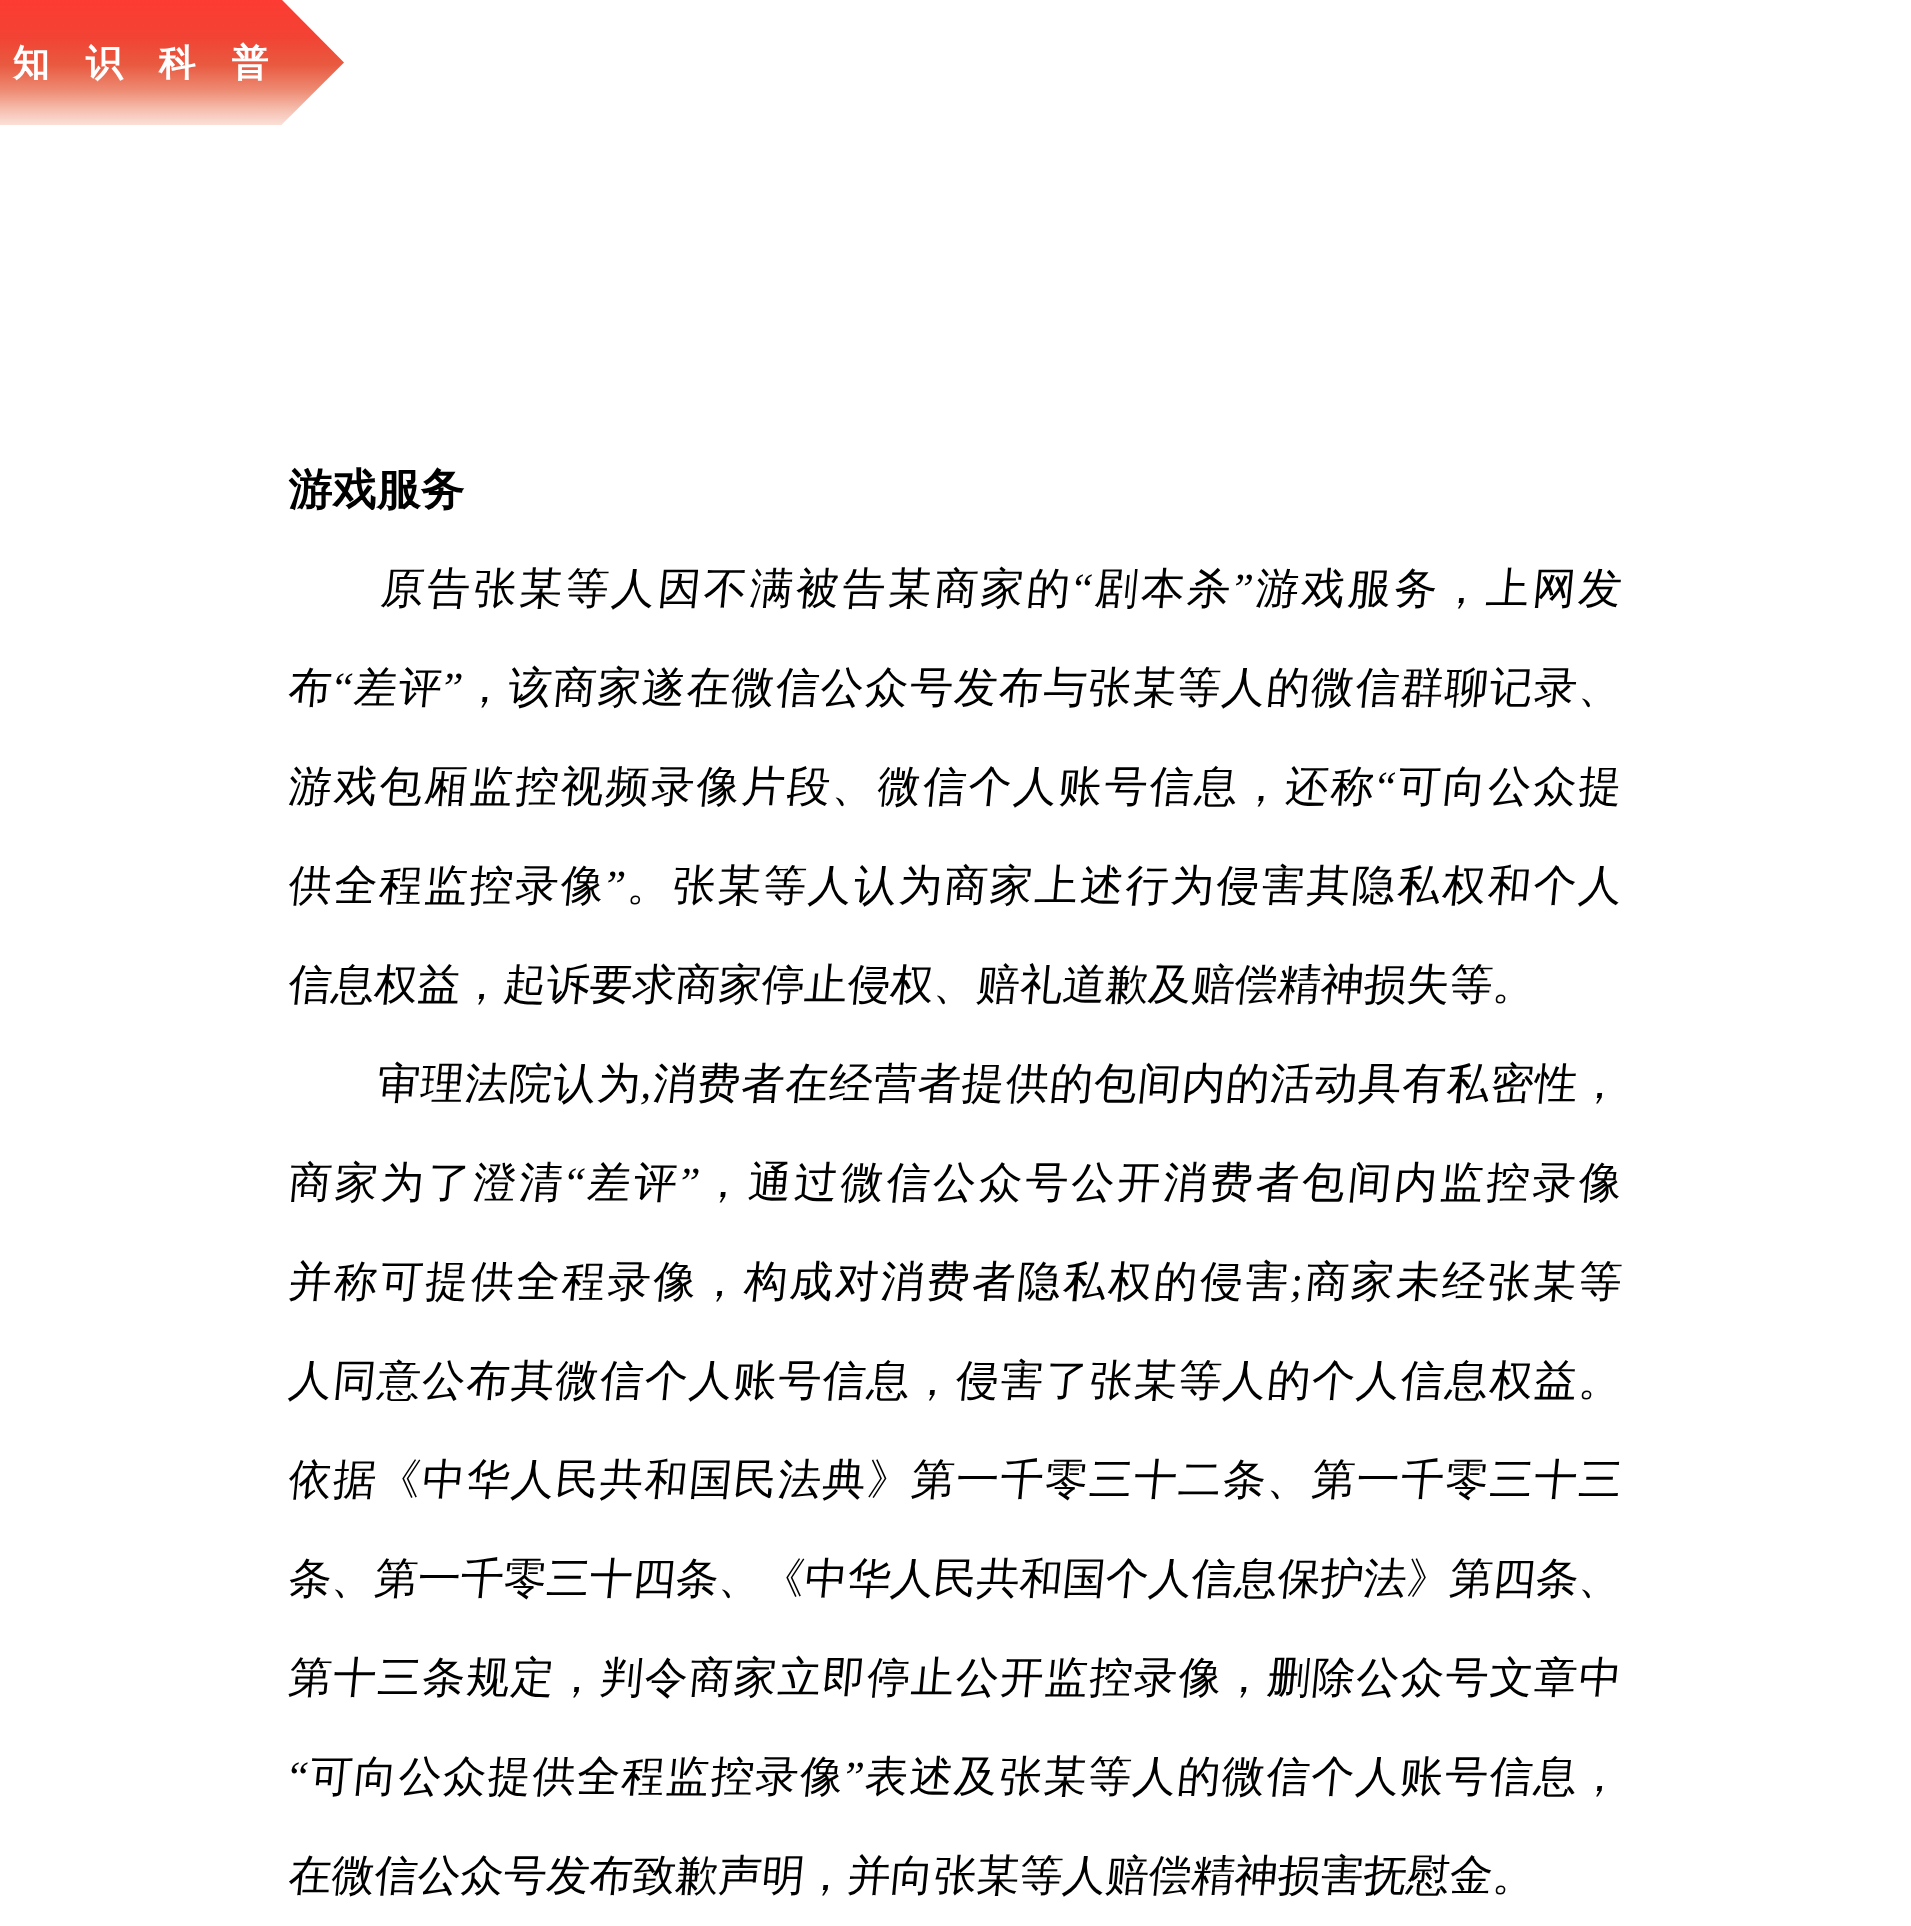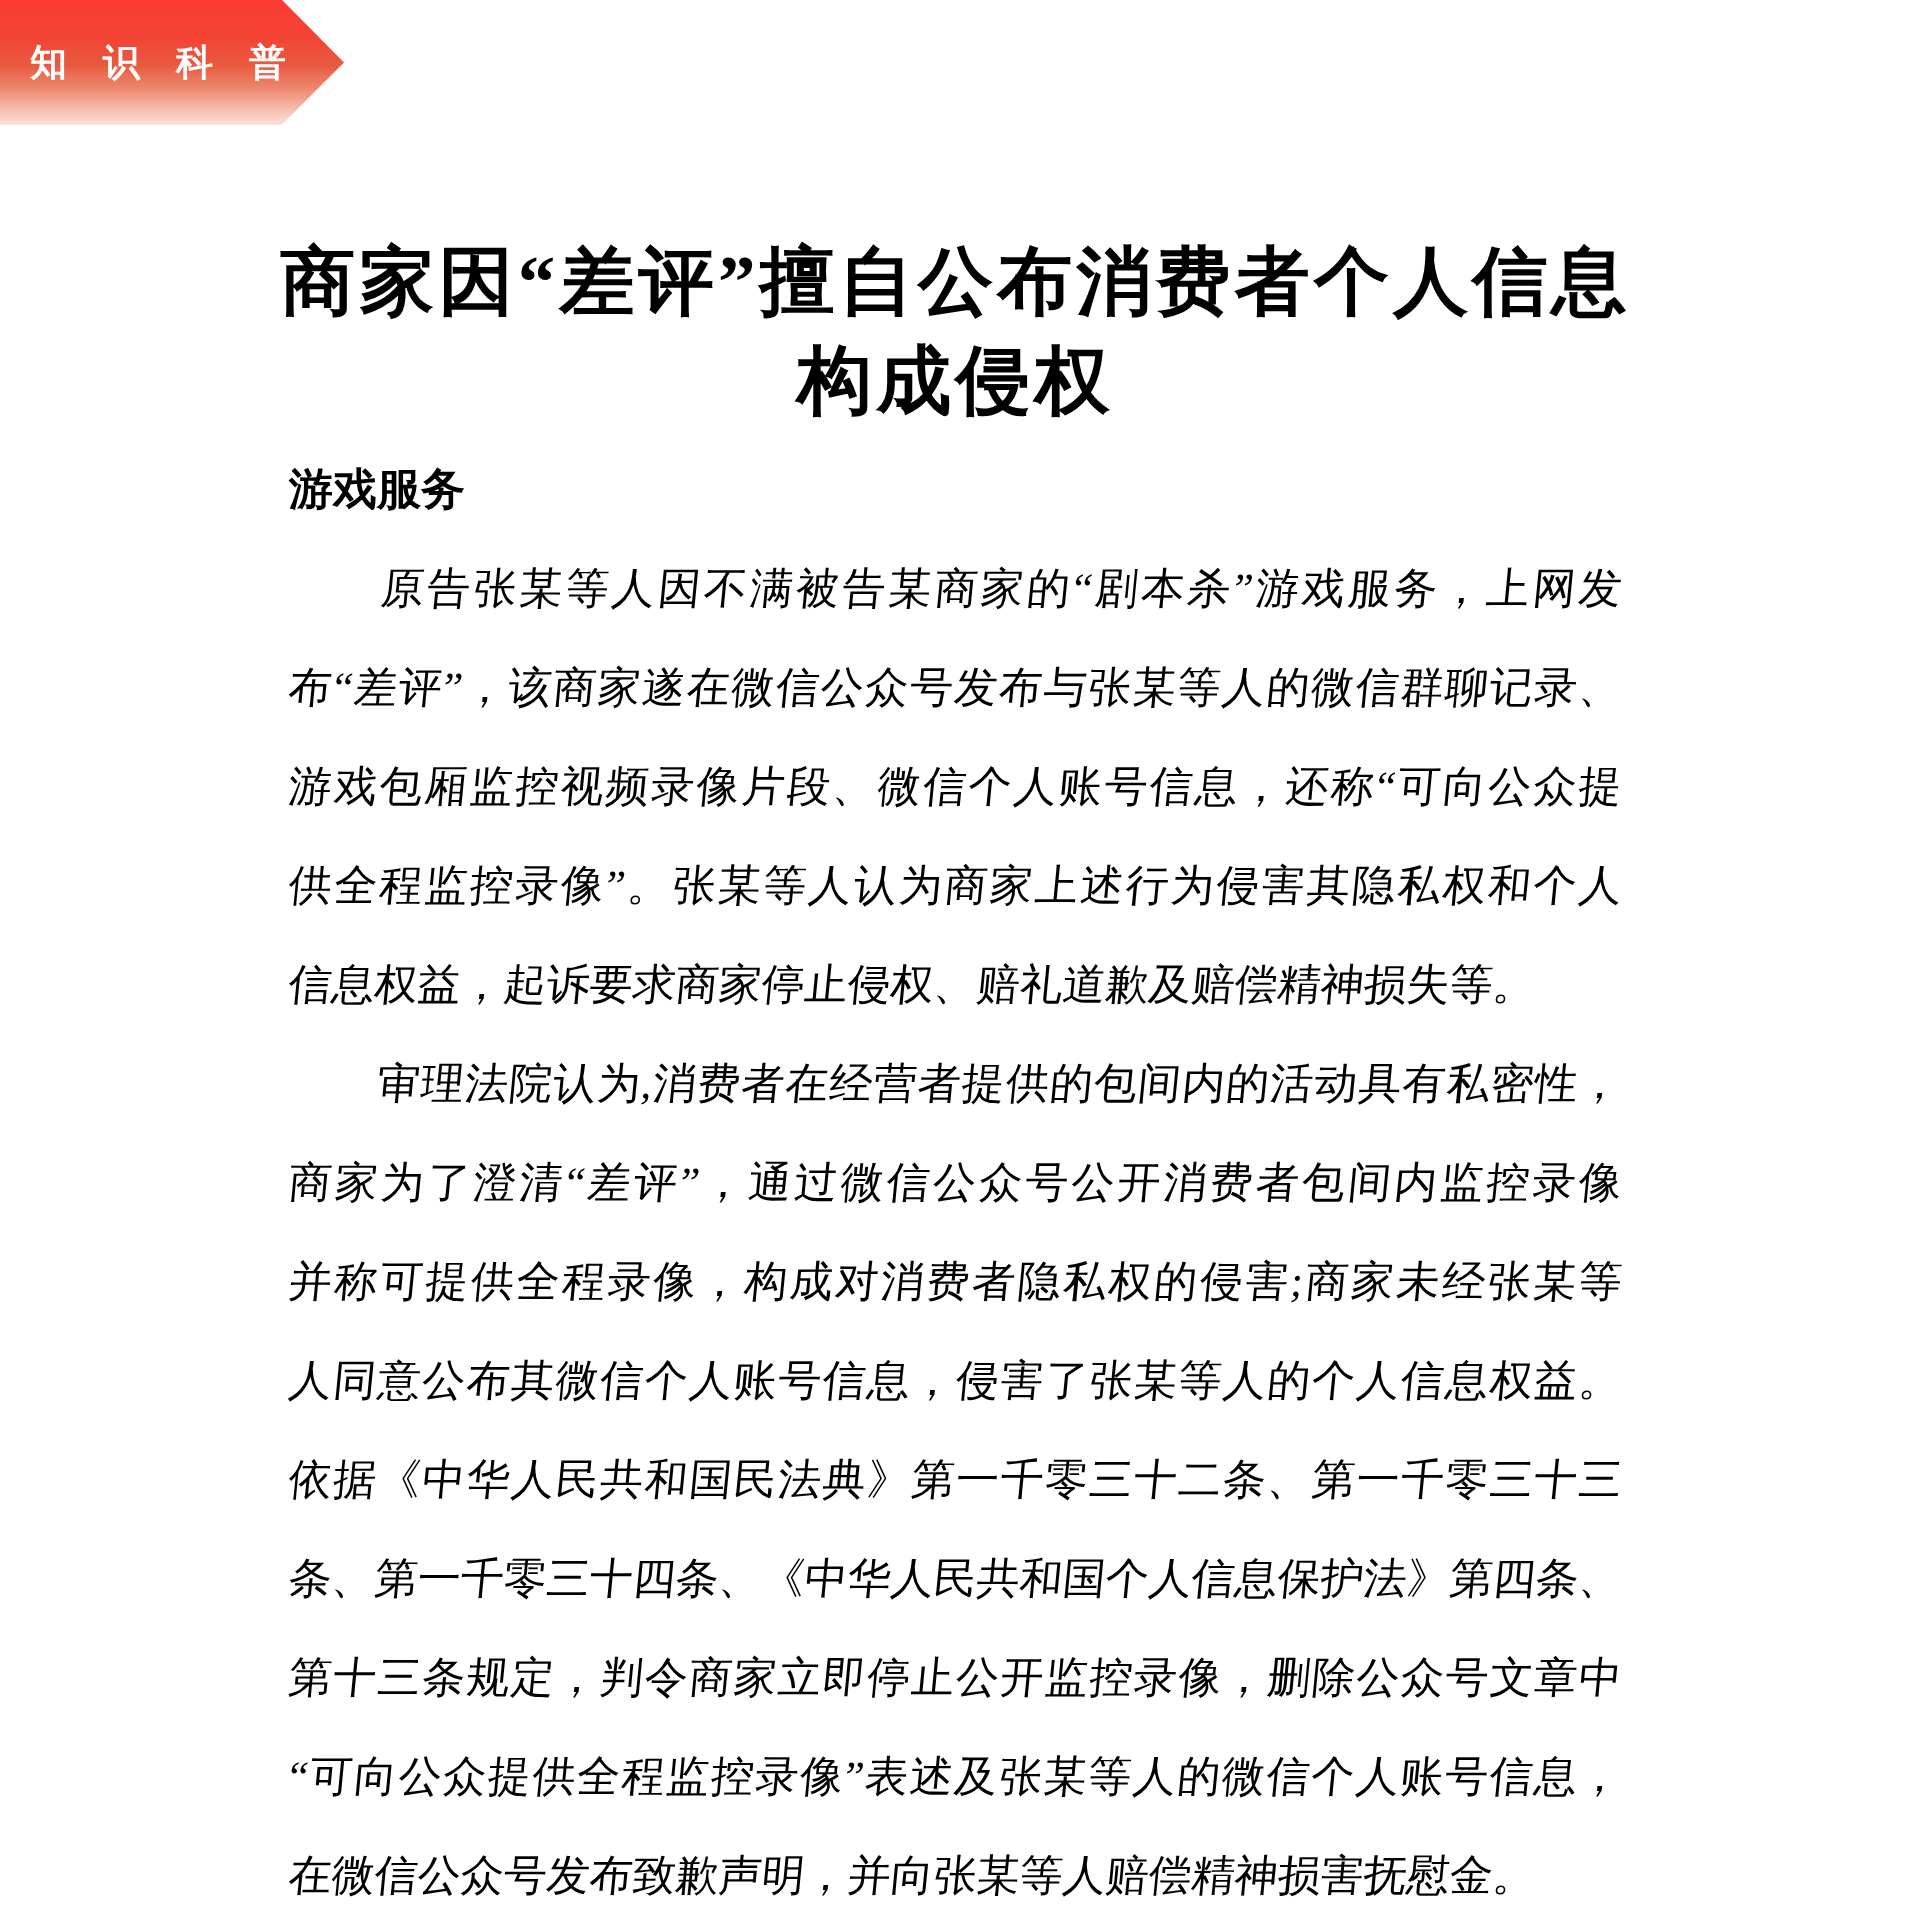--- a/index.html
+++ b/index.html
@@ -23,21 +23,21 @@
       #fd3b33 0%,
       #f24334 30%,
       #e85a40 52%,
       #ee8a72 72%,
       #f5bcac 87%,
       #fbe0d8 100%);
     clip-path: polygon(0 0, 82% 0, 100% 50%, 81.8% 100%, 0 100%);
   }
   .banner-text {
     position: absolute;
-    left: 30px;
+    left: 13px;
     top: 0;
     height: 100%;
     display: flex;
     align-items: center;
     font-family: "Liberation Sans", "DejaVu Sans", sans-serif;
     font-weight: 700;
     font-size: 37px;
     letter-spacing: 36px;
     color: #ffffff;
     white-space: nowrap;
@@ -76,24 +76,20 @@
 </style>
 </head>
 <body>
 
 <div class="page">
 
   <div class="banner">
     <span class="banner-text">知识科普</span>
   </div>
 
-  <h1 class="title">
-    <span class="title-line">商家因“差评”擅自公布消费者个人信息</span>
-    <span class="title-line">构成侵权</span>
-  </h1>
 
   <div class="body" id="body-content">
       <div class="section-heading">游戏服务</div>
       <div class="body-line">　　原告张某等人因不满被告某商家的“剧本杀”游戏服务，上网发</div>
       <div class="body-line">布“差评”，该商家遂在微信公众号发布与张某等人的微信群聊记录、</div>
       <div class="body-line">游戏包厢监控视频录像片段、微信个人账号信息，还称“可向公众提</div>
       <div class="body-line">供全程监控录像”。张某等人认为商家上述行为侵害其隐私权和个人</div>
       <div class="body-line para-end">信息权益，起诉要求商家停止侵权、赔礼道歉及赔偿精神损失等。</div>
       <div class="body-line">　　审理法院认为,消费者在经营者提供的包间内的活动具有私密性，</div>
       <div class="body-line">商家为了澄清“差评”，通过微信公众号公开消费者包间内监控录像</div>

